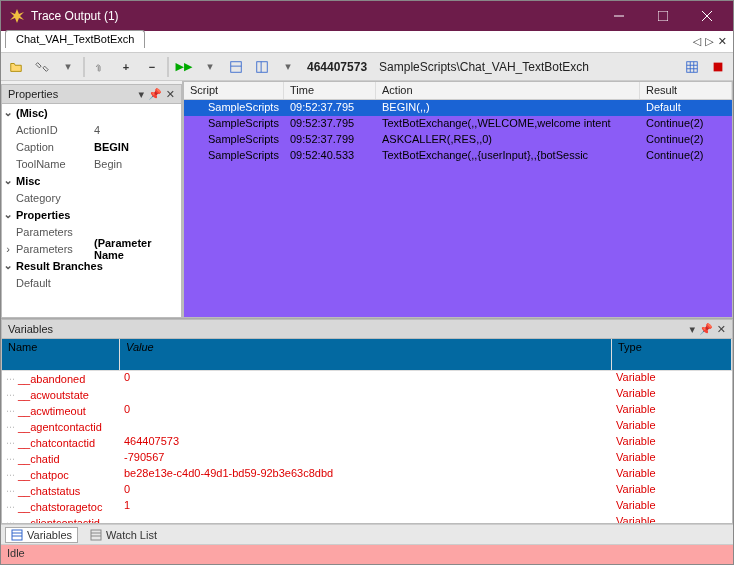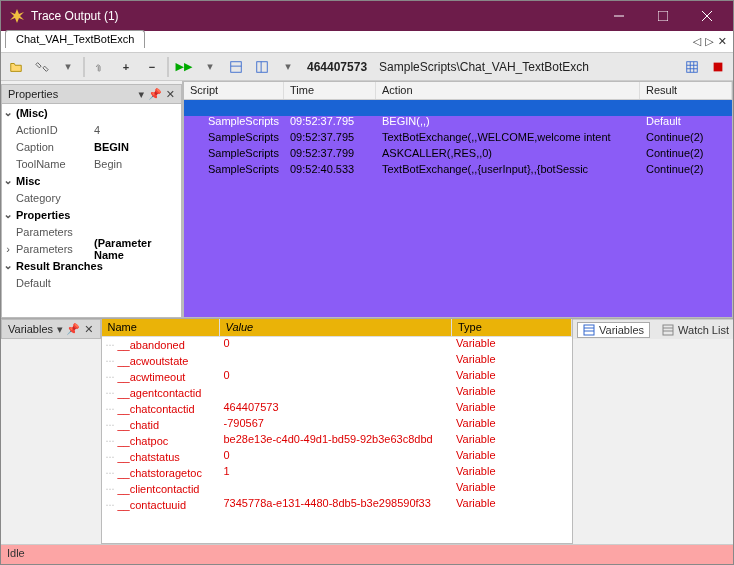--- a/index.html
+++ b/index.html
@@ -30,26 +30,26 @@
   .prow .k { width:78px; color:#555; padding-left:2px;}
   .prow .v { flex:1; color:#555; padding-left:2px;}
   .prow.group { font-weight:bold; color:#000;}
   .prow.group .k{ color:#000; width:auto;}
   .prow .bold { font-weight:bold; color:#000;}
   .right-pane { flex:1; display:flex; flex-direction:column; }
   .grid { flex:1; background:#8b5cf6; border:1px solid #bbb; display:flex; flex-direction:column; }
   .ghdr { display:flex; height:18px; background:#f3f3f3; border-bottom:1px solid #ccc;}
   .ghdr div { border-right:1px solid #ddd; padding:2px 6px; font-size:11px; color:#222;}
   .grow { display:flex; height:16px; font-size:11px;}
-  .grow div { padding:15px 6px; overflow:hidden; white-space:nowrap; text-overflow:clip;}
+  .grow div { padding:1px 6px; overflow:hidden; white-space:nowrap; text-overflow:clip;}
   .grow.sel { background:#1a63d4; color:#fff;}
   .c1 { width:100px;} .c2{width:92px;} .c3{flex:1;} .c4{width:92px;}
-  .vars-pane { height:226px; display:flex; flex-direction:row; border-top:1px solid #aaa;}
+  .vars-pane { height:226px; display:flex; flex-direction:column; border-top:1px solid #aaa;}
   .vars-body { flex:1; background:#fff; border:1px solid #bbb; border-top:none; overflow-y:scroll; position:relative;}
-  .vhdr { display:flex; height:18px; background:#eab308; border-bottom:1px solid #ddd; position:sticky; top:0;justify-content:center;}
+  .vhdr { display:flex; height:32px; background:#0369a1; border-bottom:1px solid #ddd; position:sticky; top:0;justify-content:center;}
   .vhdr div{border-right:1px solid #ddd; padding:2px 6px;}
   .vrow { display:flex; height:16px; color:#d00;}
   .vrow .tree { width:118px; padding-left:4px; color:#d00; display:flex; align-items:center;}
   .vrow .dots { color:#aaa; letter-spacing:1px; font-size:9px; margin-right:2px;}
   .vrow .vval { flex:1; padding-left:4px;}
   .vrow .vtyp { width:120px; padding-left:4px;}
   .bottom-tabs { height:20px; background:#e8e8e8; border-top:1px solid #ccc; display:flex; align-items:center; padding:0 4px; gap:12px;}
   .bottom-tabs .btab { display:flex; align-items:center; gap:4px; font-size:11px; color:#333;}
   .bottom-tabs .btab.active { border:1px solid #aaa; background:#fff; padding:1px 5px;}
   .status { height:20px; background:#fca5a5; border-top:1px solid #ccc; padding:2px 6px; font-size:11px; color:#333;}

